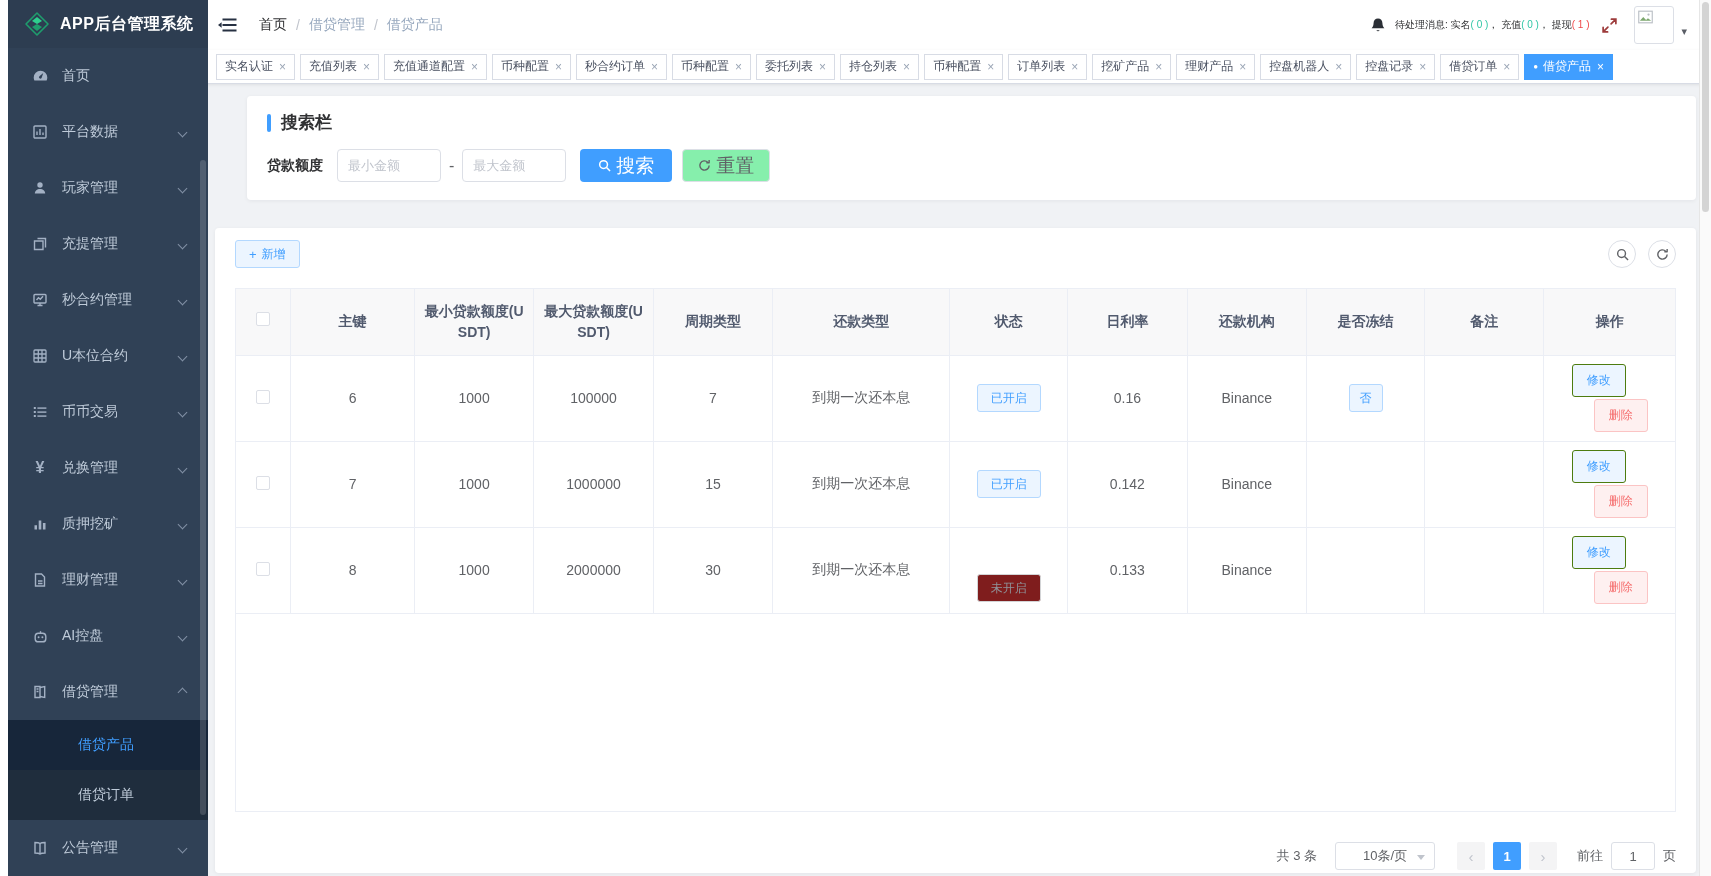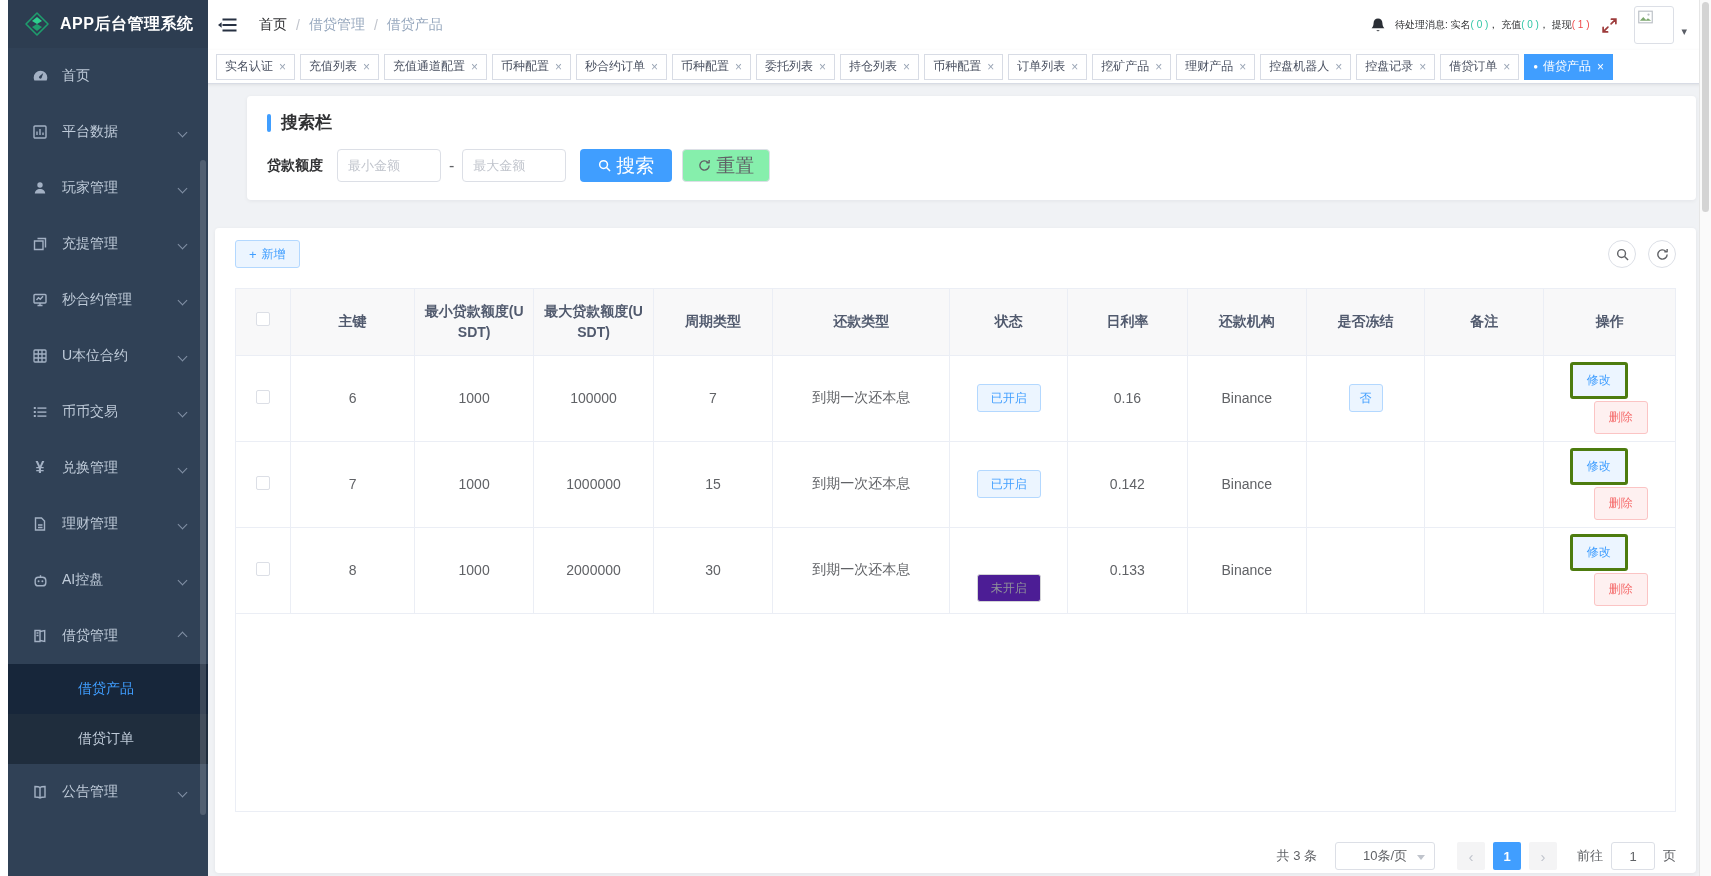--- a/index.html
+++ b/index.html
@@ -74,24 +74,24 @@
 
   .table-wrap { margin-top:20px; height:524px; border:1px solid #ebeef5; overflow:hidden; }
   table { width:100%; border-collapse:collapse; table-layout:fixed; }
   th,td { border-right:1px solid #ebeef5; border-bottom:1px solid #ebeef5; text-align:center; vertical-align:middle; word-break:break-all; }
   th:last-child, td:last-child { border-right:none; }
   th { height:66px; background:#f8f8f9; color:#515a6e; font-size:14px; font-weight:bold; line-height:1.5; padding:0 6px; }
   td { height:86px; color:#606266; font-size:14px; background:#fff; }
   .checkbox { display:inline-block; width:14px; height:14px; border:1px solid #dcdfe6; border-radius:2px; background:#fff; cursor:pointer; }
   .tag { display:inline-block; padding:7px 13px; font-size:12px; border-radius:3px; cursor:pointer; line-height:1; }
   .tag-blue { background:#ecf5ff; border:1px solid #b3d8ff; color:#409eff; }
-  .tag-gray { background:#4c1d95; border:1px solid #d3d4d6; color:#909399;margin-top:36px; }
+  .tag-gray { background:#7f1d1d; border:1px solid #d3d4d6; color:#909399;margin-top:36px; }
   .tag-sm { padding:7px 10px; }
   .act-col { display:flex; flex-direction:column; align-items:center; }
-  .btn-edit { background:#ecf5ff; border:3px solid #4d7c0f; color:#409eff; padding:7px 14px; font-size:12px; border-radius:3px; cursor:pointer; margin-right:22px; }
+  .btn-edit { background:#ecf5ff; border:1px solid #4d7c0f; color:#409eff; padding:7px 14px; font-size:12px; border-radius:3px; cursor:pointer; margin-right:22px; }
   .btn-del { background:#fef0f0; border:1px solid #fbc4c4; color:#f56c6c; padding:7px 14px; font-size:12px; border-radius:3px; cursor:pointer; margin-left:22px; margin-top:2px; }
 
   
   .pager { display:flex; align-items:center; justify-content:flex-end; margin-top:30px; font-size:13px; color:#606266; }
   .pg-total { margin-right:18px; }
   .pg-select { position:relative; width:100px; height:28px; border:1px solid #dcdfe6; border-radius:3px; display:flex; align-items:center; justify-content:center; color:#606266; cursor:pointer; background:#fff; margin-right:22px; }
   .pg-select .tri { position:absolute; right:9px; top:12px; width:0; height:0; border-left:4px solid transparent; border-right:4px solid transparent; border-top:5px solid #c0c4cc; }
   .pg-btn { width:28px; height:28px; border-radius:2px; background:#f4f4f5; color:#c0c4cc; display:flex; align-items:center; justify-content:center; font-size:15px; cursor:pointer; }
   .pg-page { width:28px; height:28px; border-radius:2px; background:#409eff; color:#fff; display:flex; align-items:center; justify-content:center; font-weight:bold; margin:0 8px; cursor:pointer; }
   .pg-goto { margin-left:20px; margin-right:8px; }
@@ -192,20 +192,29 @@
               <rect x="5.4" y="7.4" width="9" height="1.4"></rect>
               <rect x="5.4" y="11.4" width="9" height="1.4"></rect>
             </svg>
           </span>
         <span class="mil">币币交易</span>
         <span class="chev down"></span>
       </div>
       <div class="mi">
         <span class="mic" style="font-size:16px;font-weight:bold;">¥</span>
         <span class="mil">兑换管理</span>
+        <span class="chev down"></span>
+      </div>
+      <div class="mi">
+        <span class="mic">
+            <svg width="16" height="16" viewBox="0 0 16 16" fill="currentColor">
+              <path d="M2.5 13.5V9.2H5v4.3zM6.7 13.5V4.5h2.6v9zM10.9 13.5V7h2.6v6.5z"></path>
+            </svg>
+          </span>
+        <span class="mil">质押挖矿</span>
         <span class="chev down"></span>
       </div>
       <div class="mi">
         <span class="mic">
             <svg width="16" height="16" viewBox="0 0 16 16" fill="none" stroke="currentColor" stroke-width="1.4">
               <path d="M3.5 2h6l3 3v9h-9z"></path>
               <path d="M6 9h4.5M6 11.5h4.5"></path>
             </svg>
           </span>
         <span class="mil">理财管理</span>

